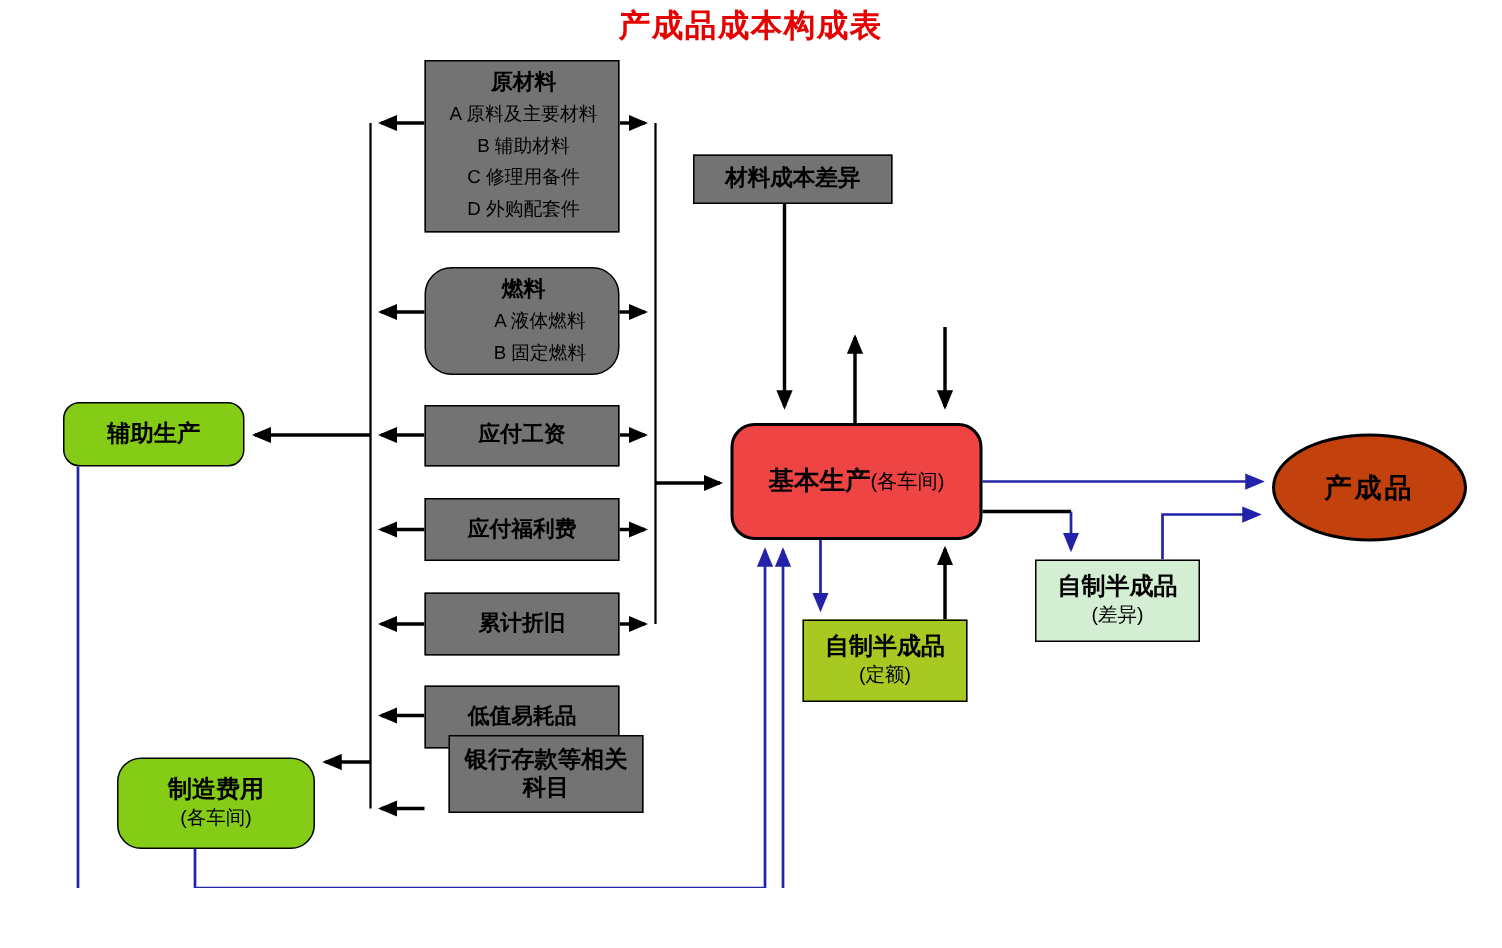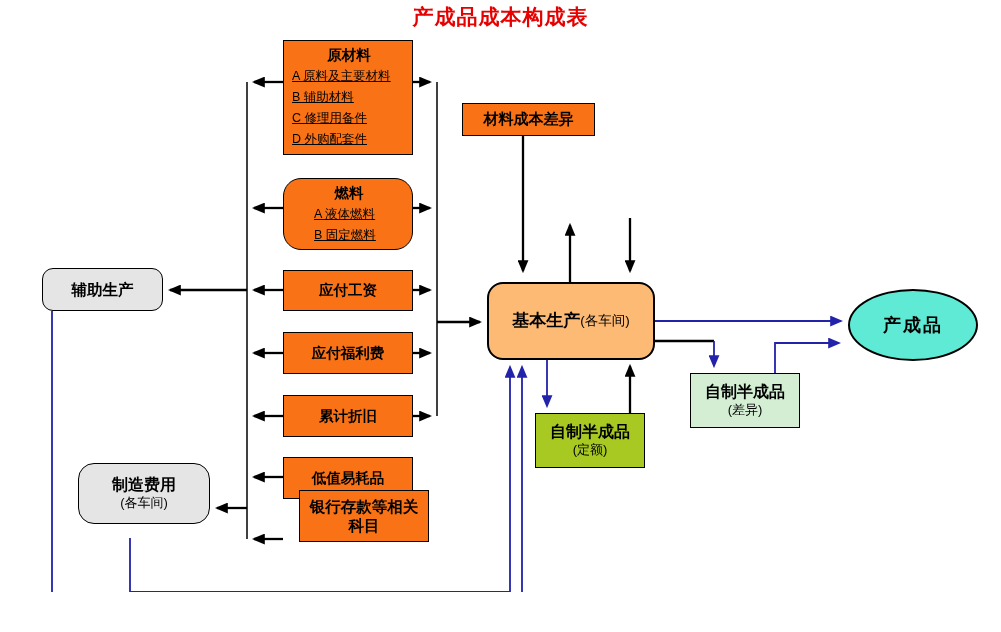--- a/index.html
+++ b/index.html
@@ -1,39 +1,39 @@
 <!DOCTYPE html>
 <html><head>
 <meta charset="utf-8">
 <style>
   html,body{margin:0;padding:0;background:#ffffff;}
   #stage{
     position:relative;width:1001px;height:592px;background:#ffffff;overflow:hidden;
     font-family:"Liberation Sans","DejaVu Sans",sans-serif;color:#000;
   }
   #connectors{position:absolute;left:0;top:0;width:1001px;height:632px;}
-  .node{position:absolute;box-sizing:border-box;background:#f97316;border:1.6px solid #000;
+  .node{position:absolute;box-sizing:border-box;background:#737373;border:1.6px solid #000;
         display:flex;flex-direction:column;align-items:center;justify-content:center;
         text-align:center;line-height:1.25;}
   .title{position:absolute;left:0;right:0;top:3px;text-align:center;
          font-size:21px;font-weight:bold;color:#e60000;letter-spacing:1px;}
   .box-title{font-weight:bold;font-size:14.5px;}
   .list-box{justify-content:flex-start;align-items:stretch;padding:5px 6px 2px 8px;}
   .list-box .box-title{text-align:center;margin-bottom:2px;}
-  .list-item{font-size:12.5px;text-align:left;line-height:21px;white-space:nowrap;text-decoration:underline;}
+  .list-item{font-size:12.5px;text-align:center;line-height:21px;white-space:nowrap;}
   .fuel-box .list-item{padding-left:22px;}
-  .rounded{border-radius:11px;background:#e5e5e5;}
+  .rounded{border-radius:11px;background:#84cc16;}
   .biground{border-radius:16px;}
   .sub{font-weight:normal;font-size:13px;}
-  .green-main{background:#fdba74;border-width:2px;}
+  .green-main{background:#ef4444;border-width:2px;}
   .green-main .inline-title{font-size:17px;font-weight:bold;}
   .green-main .inline-sub{font-size:13.5px;font-weight:normal;}
   .quota{background:#a8c922;}
   .variance{background:#d4eed4;}
-  .ellipse{border-radius:50%;background:#5eead4;border-width:2px;}
+  .ellipse{border-radius:50%;background:#c2410c;border-width:2px;}
   .ellipse .box-title{font-size:18px;letter-spacing:2px;}
   .two-line-title{font-weight:bold;font-size:15.5px;}
 </style>
 </head>
 <body>
 
 <div id="stage">
 
   <svg id="connectors" viewBox="0 0 1001 632" xmlns="http://www.w3.org/2000/svg">
     <defs>
@@ -122,21 +122,21 @@
 
   <div class="node" style="left:283px;top:490px;width:130px;height:52px;margin-left:16px;">
     <div class="two-line-title">银行存款等相关</div>
     <div class="two-line-title">科目</div>
   </div>
 
   <div class="node rounded" style="left:42px;top:268px;width:121px;height:43px;">
     <div class="box-title" style="font-size:15.5px;">辅助生产</div>
   </div>
 
-  <div class="node rounded biground" style="left:78px;top:463px;width:132px;height:61px;">
+  <div class="node rounded biground" style="left:78px;top:505px;width:132px;height:61px;">
     <div class="box-title" style="font-size:16px;">制造费用</div>
     <div class="sub">(各车间)</div>
   </div>
 
   <div class="node green-main biground" style="left:487px;top:282px;width:168px;height:78px;flex-direction:row;">
     <span class="inline-title">基本生产</span>
       <span class="inline-sub">(各车间)</span>
   </div>
 
   <div class="node" style="left:462px;top:103px;width:133px;height:33px;">

